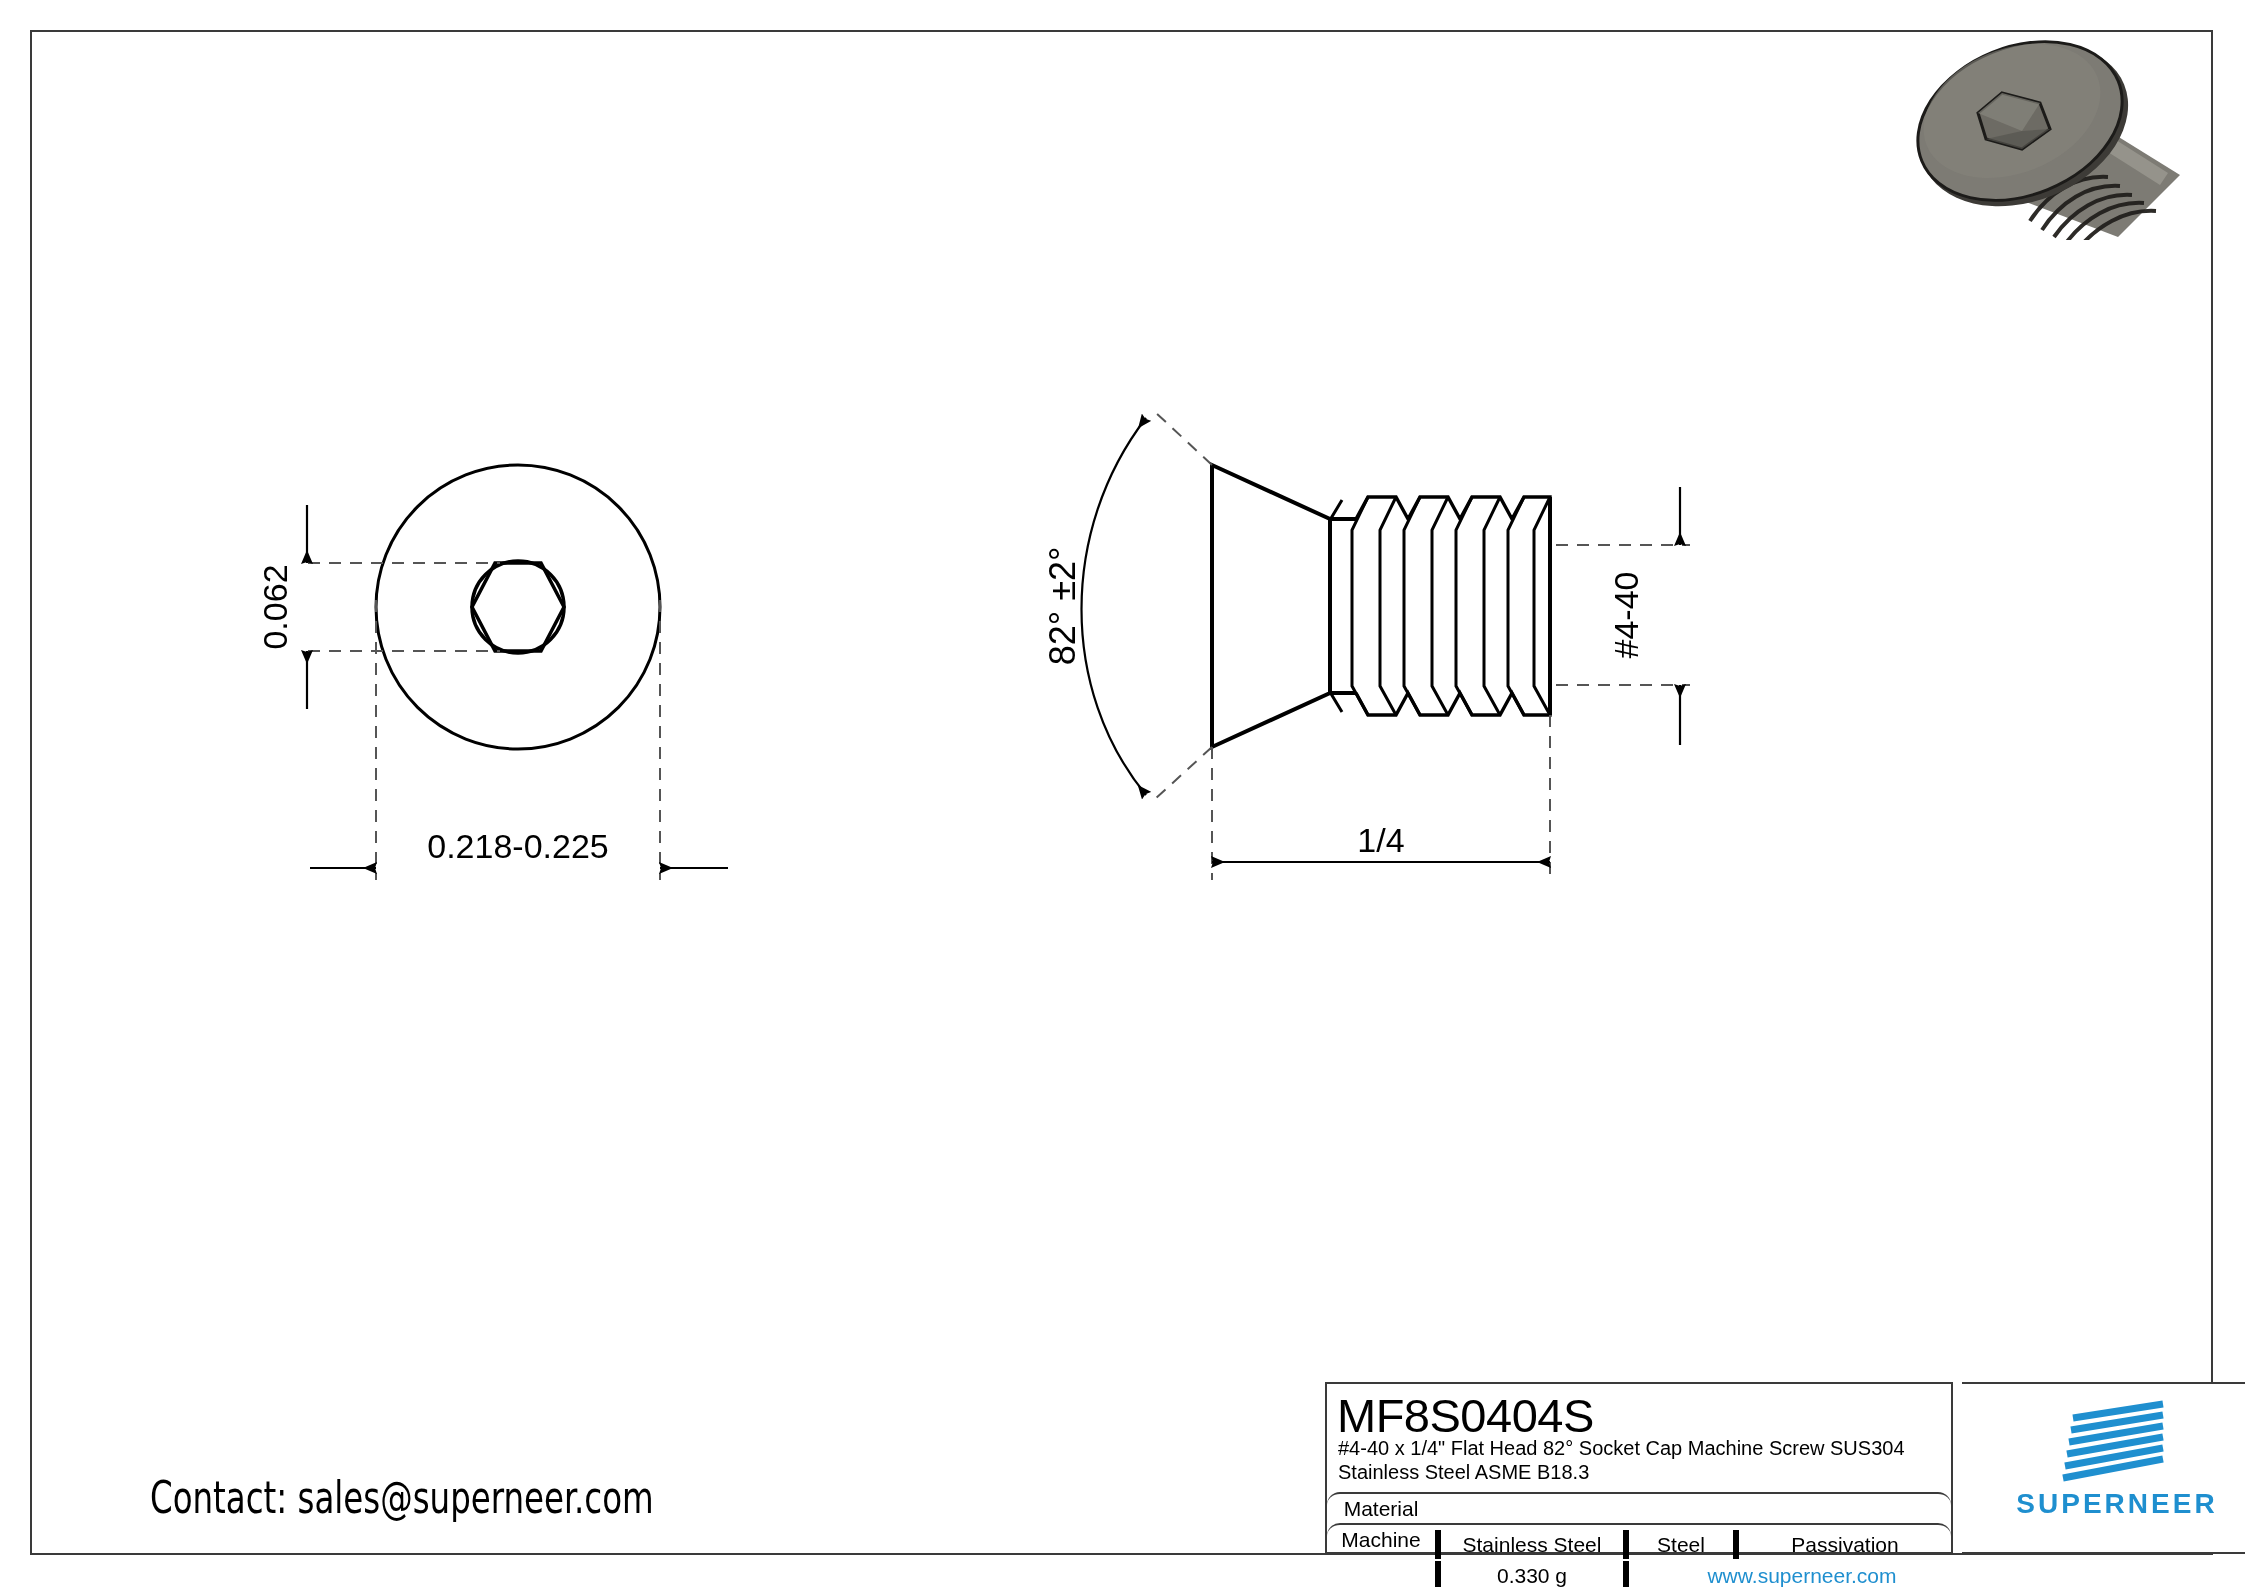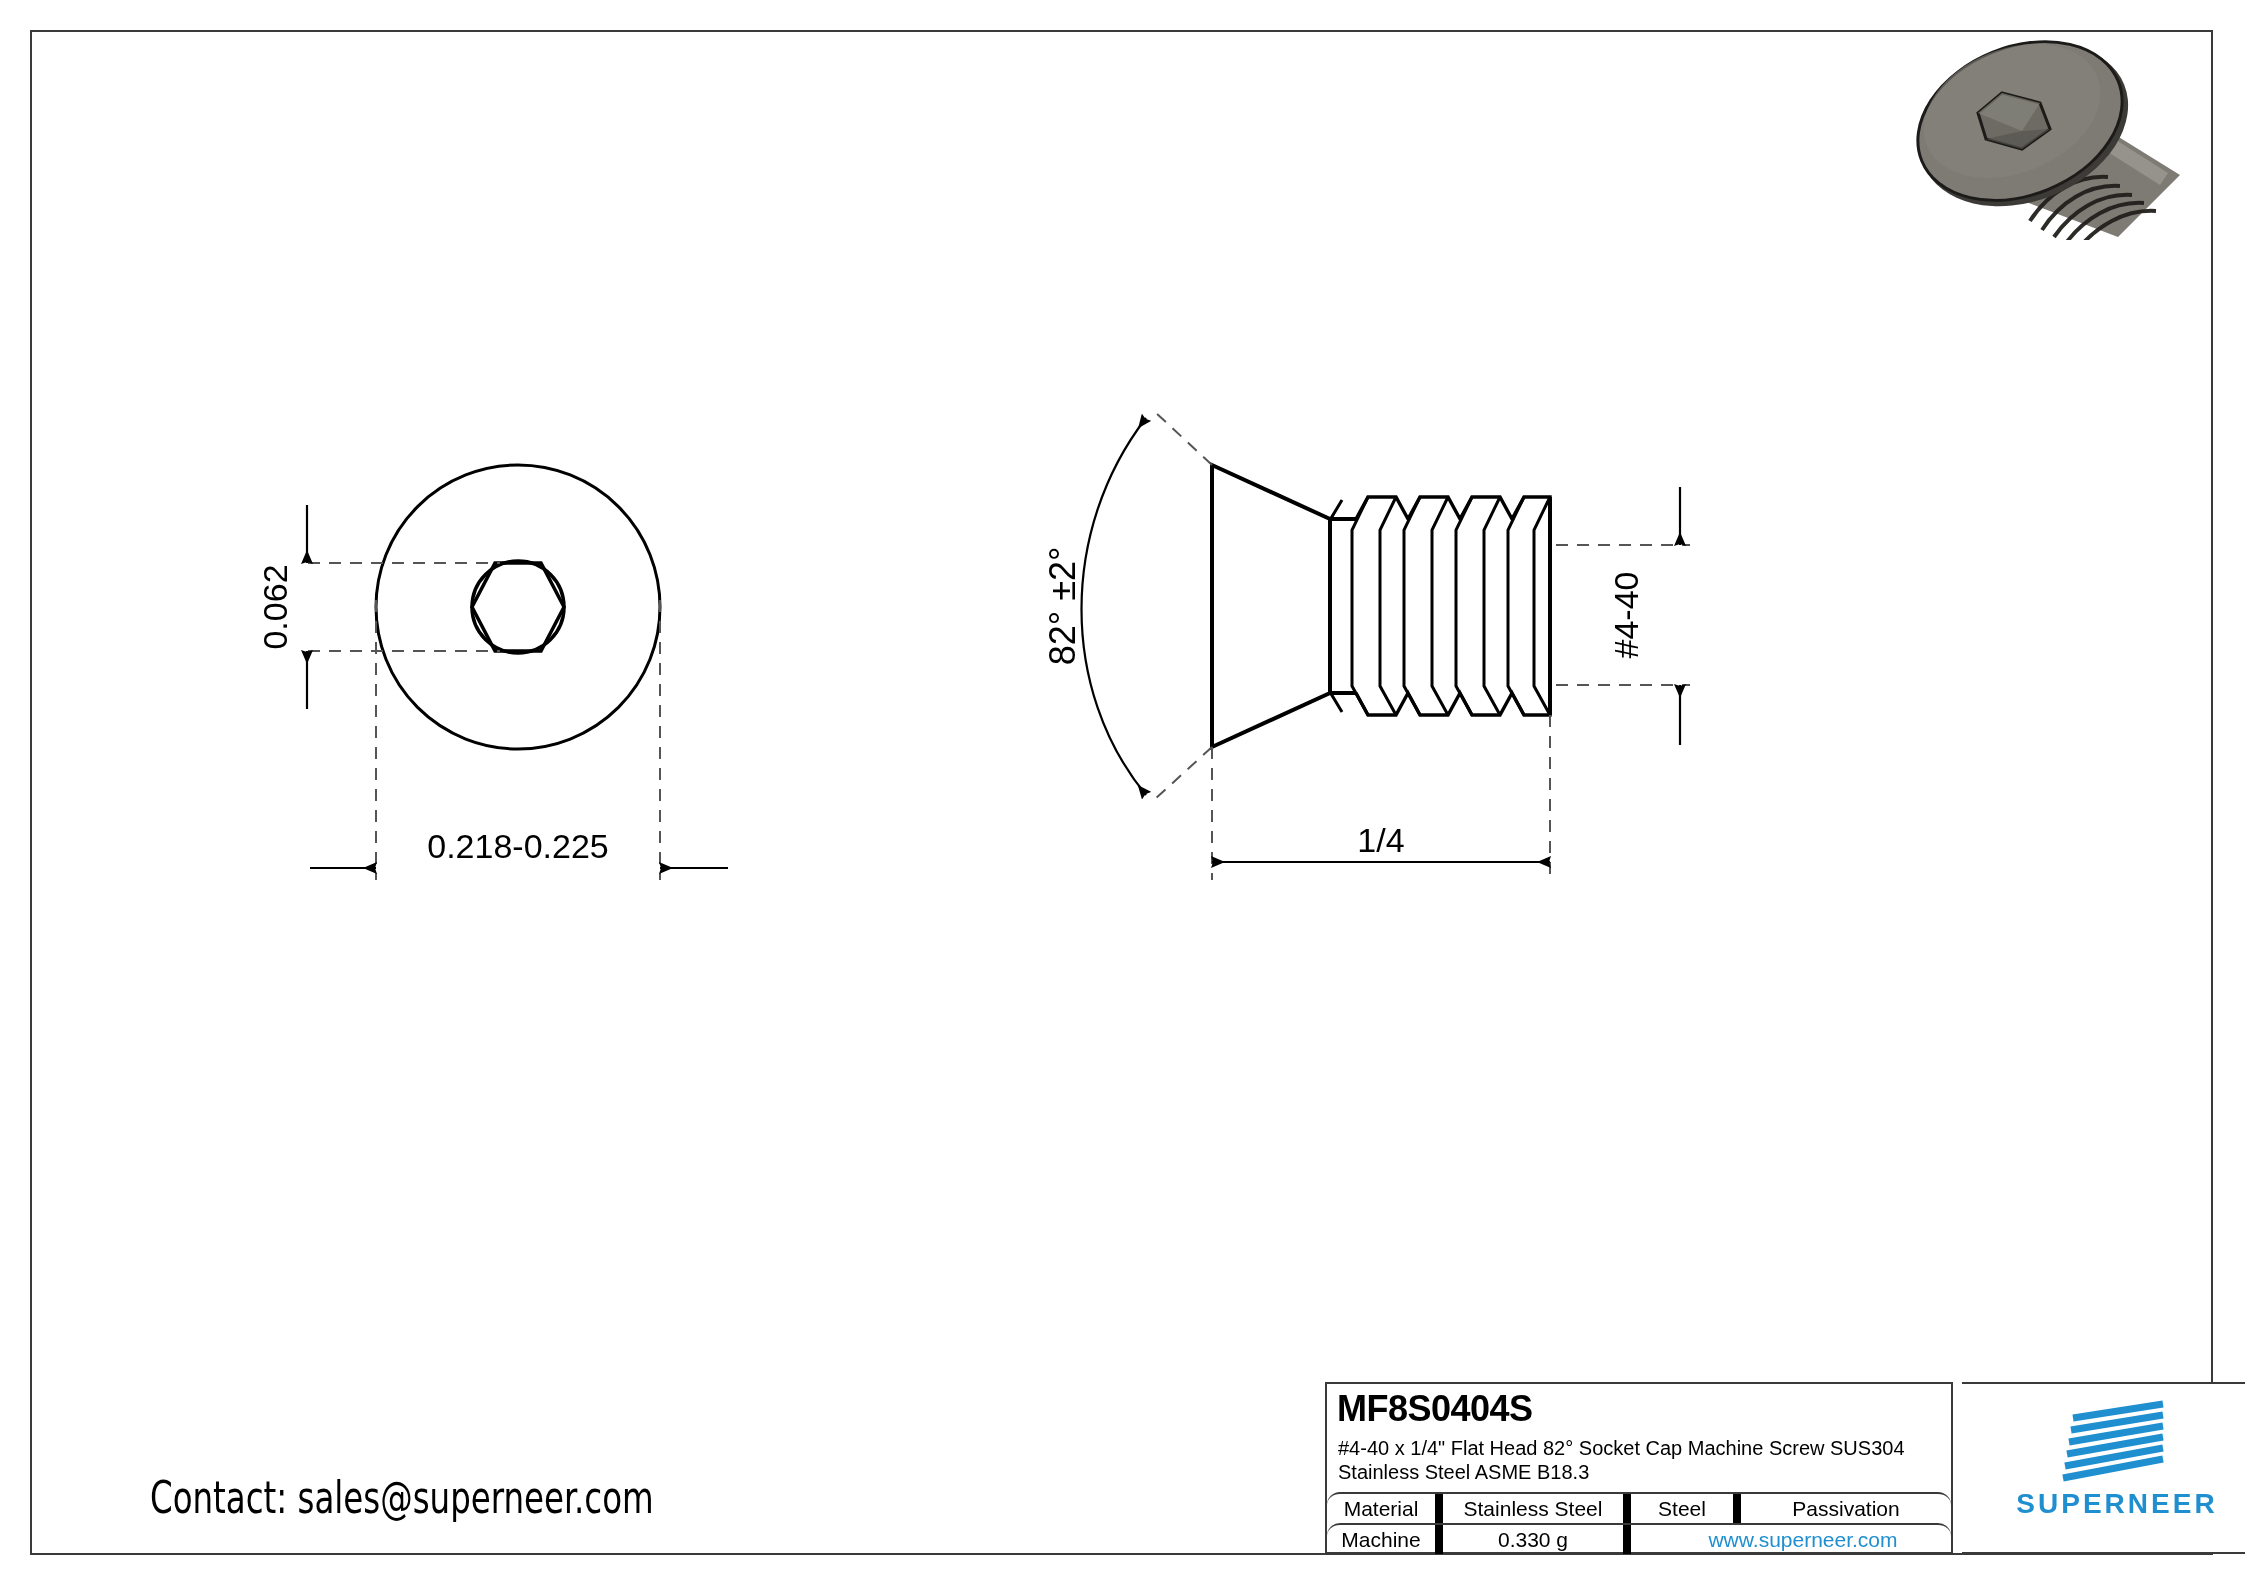--- a/index.html
+++ b/index.html
@@ -54,22 +54,22 @@
     width: 628px;
     height: 172px;
     border: 2px solid #3a3a3a;
     box-sizing: border-box;
     background: #ffffff;
   }
   #tb-partno {
     position: absolute;
     left: 10px;
     top: 4px;
-    font-size: 36px;
-    font-weight: bold;
+    font-size: 47px;
+    font-weight: normal;
     letter-spacing: -0.5px;
     color: #000;
     font-family: "Liberation Sans", sans-serif;
   }
   #tb-desc {
     position: absolute;
     left: 11px;
     top: 52px;
     width: 608px;
     font-size: 20px;
@@ -92,21 +92,21 @@
     display: flex;
     align-items: center;
     justify-content: center;
     font-size: 21px;
     color: #000;
     box-sizing: border-box;
     height: 100%;
     overflow: hidden;
     white-space: nowrap;
   }
-  .tb-cell + .tb-cell { border-left: 8px solid #000000; }
+  .tb-cell + .tb-cell { border-left: 6px solid #000000; margin-top: 36px; }
   .c-label  { width: 108px; }
   .c-value  { width: 188px; }
   .c-label2 { width: 110px; }
   .c-value2 { width: 218px; }
   .c-wide   { width: 328px; padding-left: 24px; }
   .link-blue { color: #1f8fcf; }
   
   #logo-panel {
     position: absolute;
     left: 1953px;

